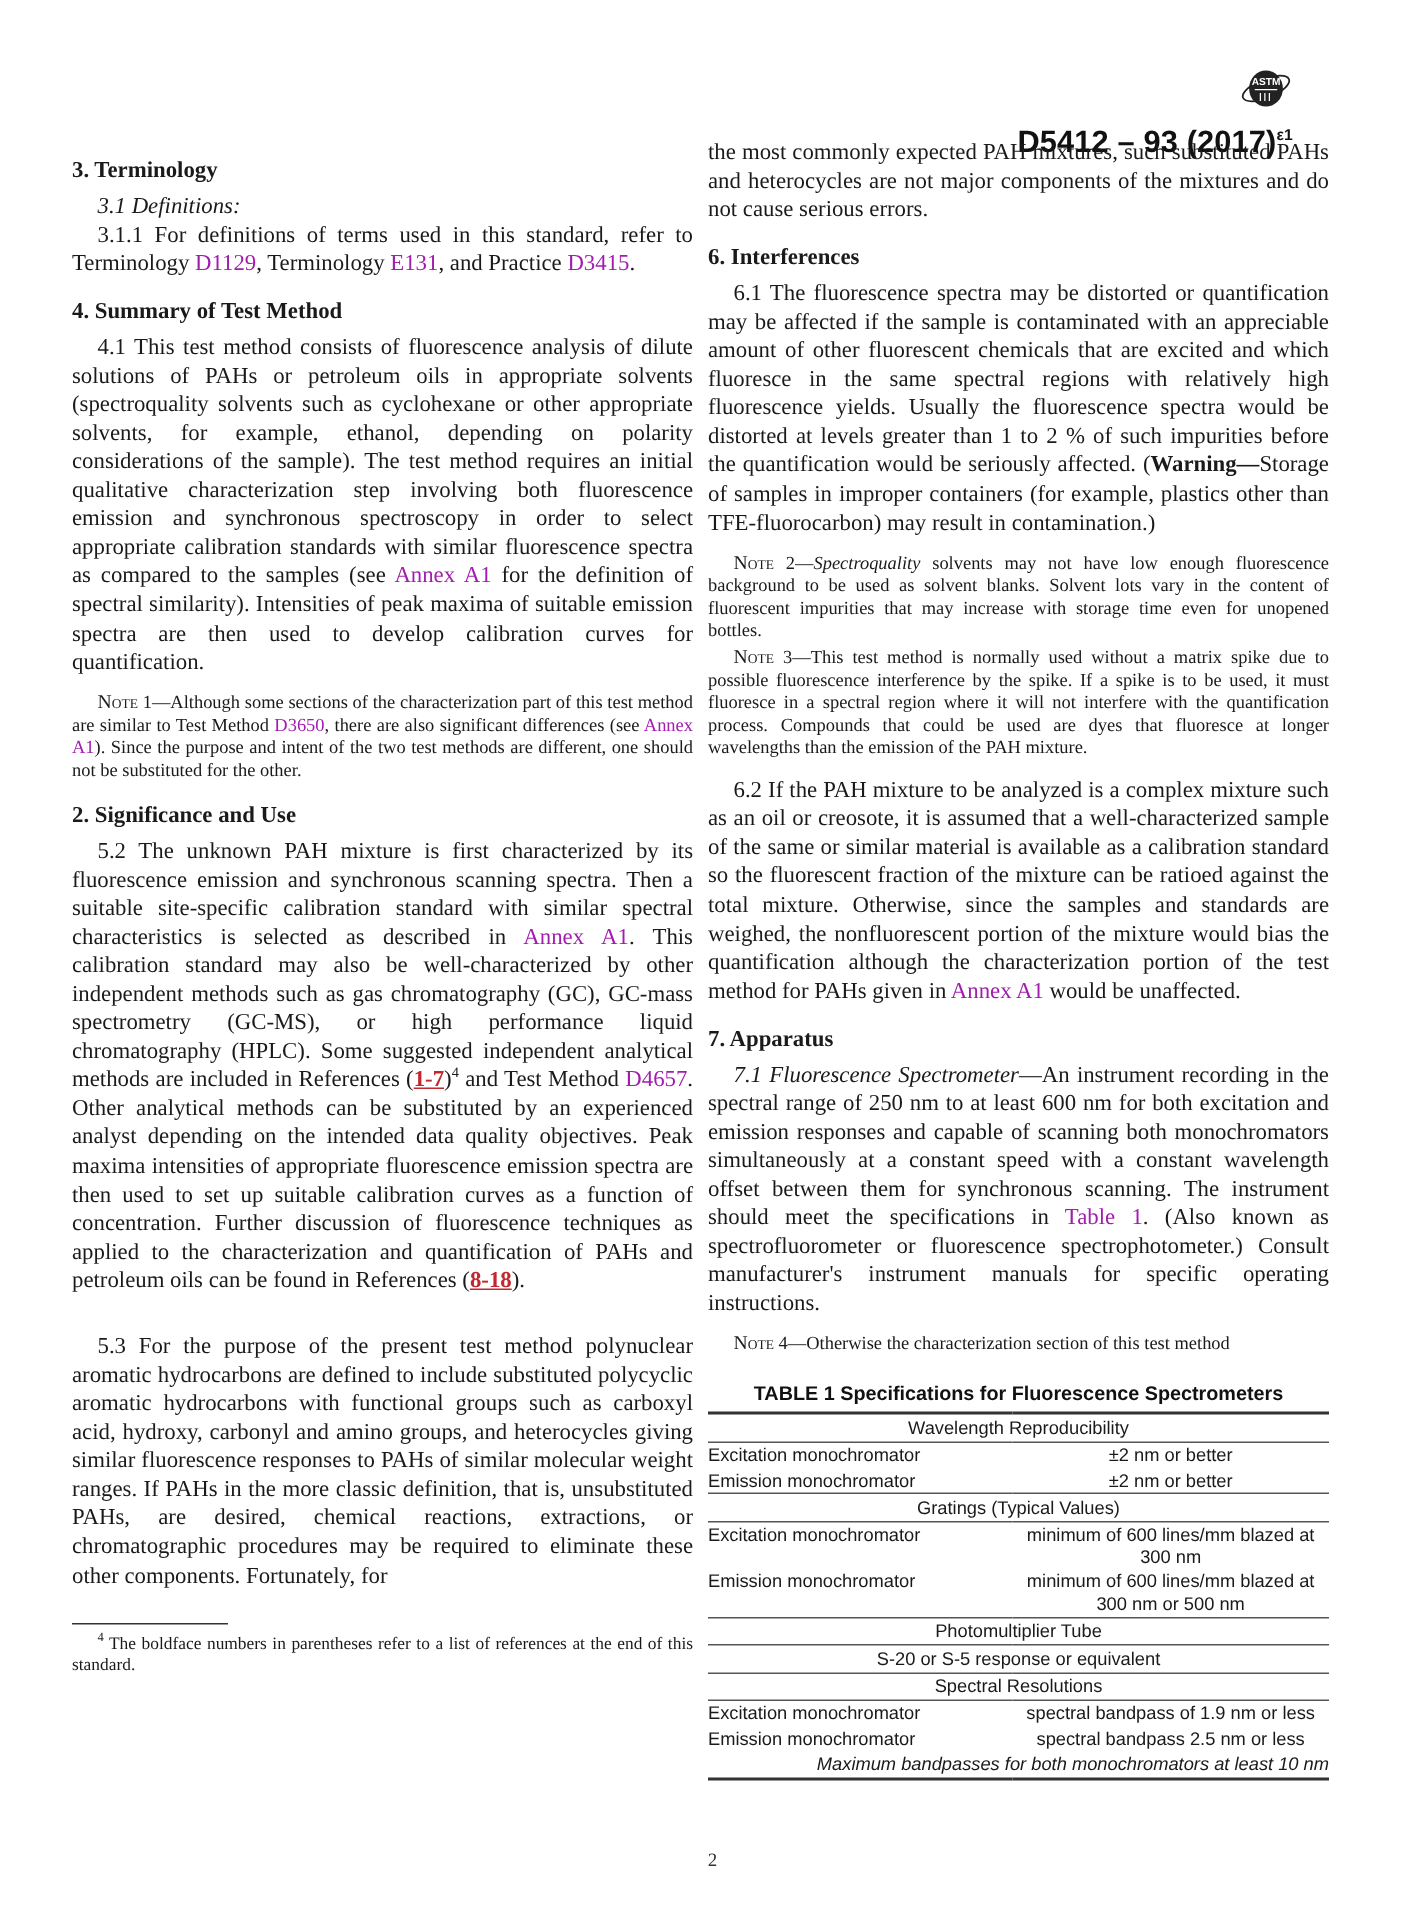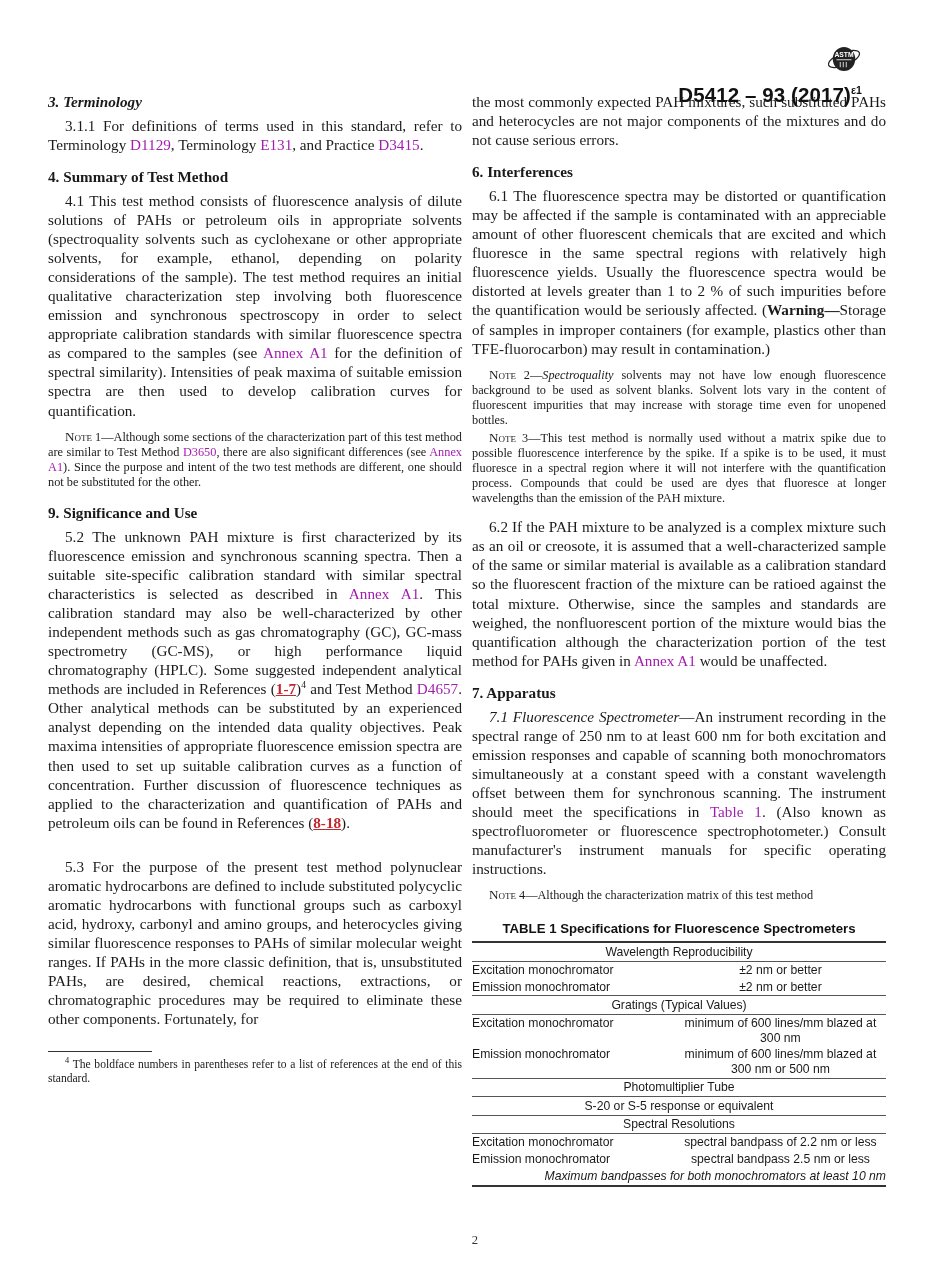--- a/index.html
+++ b/index.html
@@ -57,21 +57,21 @@
   .col-left  { left: 48px; }
   .col-right { left: 472px; }
 
   
   .sec-head {
     font-size: 15.2px;
     font-weight: bold;
     margin: 13px 0 4px 0;
     line-height: 1.3;
   }
-  .sec-head:first-child { margin-top: 0; font-style: italic; }
+  .sec-head:first-child { margin-top: 12px; }
 
   p.body {
     font-size: 15.2px;
     line-height: 1.255;
     margin: 0 0 0 0;
     text-align: justify;
     text-justify: inter-word;
     text-indent: 17px;
     hyphens: manual;
   }
@@ -196,30 +196,31 @@
         </g>
       </svg>
     </span>
     <span class="header-title"><span>D5412 – 93 (2017)</span><sup>ε1</sup></span>
   </div>
 
   <div class="col col-left">
 
     <h2 class="sec-head">3.  Terminology</h2>
 
+    <p class="body"><span class="ital">3.1 Definitions:</span></p>
 
     <p class="body" style="margin-top:0;"><span>3.1.1  For definitions of terms used in this standard, refer to Terminology </span><a class="link" href="#">D1129</a><span>, Terminology </span><a class="link" href="#">E131</a><span>, and Practice </span><a class="link" href="#">D3415</a><span>.</span></p>
 
     <h2 class="sec-head">4.  Summary of Test Method</h2>
 
     <p class="body"><span>4.1  This test method consists of fluorescence analysis of dilute solutions of PAHs or petroleum oils in appropriate solvents (spectroquality solvents such as cyclohexane or other appropriate solvents, for example, ethanol, depending on polarity considerations of the sample). The test method requires an initial qualitative characterization step involving both fluorescence emission and synchronous spectroscopy in order to select appropriate calibration standards with similar fluorescence spectra as compared to the samples (see </span><a class="link" href="#">Annex A1</a><span> for the definition of spectral similarity). Intensities of peak maxima of suitable emission spectra are then used to develop calibration curves for quantification.</span></p>
 
     <p class="note"><span class="note-label">Note</span><span> </span><span>1</span><span>—Although some sections of the characterization part of this test method are similar to Test Method </span><a class="link" href="#">D3650</a><span>, there are also significant differences (see </span><a class="link" href="#">Annex A1</a><span>). Since the purpose and intent of the two test methods are different, one should not be substituted for the other.</span></p>
 
-    <h2 class="sec-head">9.  Significance and Use</h2>
+    <h2 class="sec-head">2.  Significance and Use</h2>
 
 
     <p class="body"><span>5.2  The unknown PAH mixture is first characterized by its fluorescence emission and synchronous scanning spectra. Then a suitable site-specific calibration standard with similar spectral characteristics is selected as described in </span><a class="link" href="#">Annex A1</a><span>. This calibration standard may also be well-characterized by other independent methods such as gas chromatography (GC), GC-mass spectrometry (GC-MS), or high performance liquid chromatography (HPLC). Some suggested independent analytical methods are included in References (</span><a class="link-bold" href="#">1-7</a><span>)</span><sup class="fn">4</sup><span> and Test Method </span><a class="link" href="#">D4657</a><span>. Other analytical methods can be substituted by an experienced analyst depending on the intended data quality objectives. Peak maxima intensities of appropriate fluorescence emission spectra are then used to set up suitable calibration curves as a function of concentration. Further discussion of fluorescence techniques as applied to the characterization and quantification of PAHs and petroleum oils can be found in References (</span><a class="link-bold" href="#">8-18</a><span>).</span></p>
 
     <p class="body">5.3  For the purpose of the present test method polynuclear aromatic hydrocarbons are defined to include substituted polycyclic aromatic hydrocarbons with functional groups such as carboxyl acid, hydroxy, carbonyl and amino groups, and heterocycles giving similar fluorescence responses to PAHs of similar molecular weight ranges. If PAHs in the more classic definition, that is, unsubstituted PAHs, are desired, chemical reactions, extractions, or chromatographic procedures may be required to eliminate these other components. Fortunately, for</p>
 
     <div class="footnote-wrap">
       <div class="footnote-rule"></div>
       <p class="footnote"><sup class="fn">4</sup><span> The boldface numbers in parentheses refer to a list of references at the end of this standard.</span></p>
     </div>
@@ -236,21 +237,21 @@
     <p class="note"><span class="note-label">Note</span><span> </span><span>2</span><span>—</span><span class="ital">Spectroquality</span><span> solvents may not have low enough fluorescence background to be used as solvent blanks. Solvent lots vary in the content of fluorescent impurities that may increase with storage time even for unopened bottles.</span></p>
 
     <p class="note"><span class="note-label">Note</span><span> </span><span>3</span><span>—This test method is normally used without a matrix spike due to possible fluorescence interference by the spike. If a spike is to be used, it must fluoresce in a spectral region where it will not interfere with the quantification process. Compounds that could be used are dyes that fluoresce at longer wavelengths than the emission of the PAH mixture.</span></p>
 
     <p class="body" style="margin-top:11px;"><span>6.2  If the PAH mixture to be analyzed is a complex mixture such as an oil or creosote, it is assumed that a well-characterized sample of the same or similar material is available as a calibration standard so the fluorescent fraction of the mixture can be ratioed against the total mixture. Otherwise, since the samples and standards are weighed, the nonfluorescent portion of the mixture would bias the quantification although the characterization portion of the test method for PAHs given in </span><a class="link" href="#">Annex A1</a><span> would be unaffected.</span></p>
 
     <h2 class="sec-head">7.  Apparatus</h2>
 
     <p class="body"><span class="ital">7.1 Fluorescence Spectrometer</span><span>—An instrument recording in the spectral range of 250 nm to at least 600 nm for both excitation and emission responses and capable of scanning both monochromators simultaneously at a constant speed with a constant wavelength offset between them for synchronous scanning. The instrument should meet the specifications in </span><a class="link" href="#">Table 1</a><span>. (Also known as spectrofluorometer or fluorescence spectrophotometer.) Consult manufacturer's instrument manuals for specific operating instructions.</span></p>
 
-    <p class="note"><span class="note-label">Note</span><span> </span><span>4</span><span>—Although the characterization matrix of this test method</span></p>
+    <p class="note"><span class="note-label">Note</span><span> </span><span>4</span><span>—Otherwise the characterization section of this test method</span></p>
 
     <div class="table-block">
       <div class="table-caption">TABLE 1 Specifications for Fluorescence Spectrometers</div>
       <table class="spec">
         <tbody>
             <tr class="group">
               <td colspan="2" class="rule-thick">Wavelength Reproducibility</td>
             </tr>
             <tr class="pair">
               <td class="label rule-thin">Excitation monochromator</td>
@@ -275,21 +276,21 @@
               <td colspan="2" class="rule-thin">Photomultiplier Tube</td>
             </tr>
             <tr class="full">
               <td colspan="2" class="rule-thin">S-20 or S-5 response or equivalent</td>
             </tr>
             <tr class="group">
               <td colspan="2" class="rule-thin">Spectral Resolutions</td>
             </tr>
             <tr class="pair">
               <td class="label rule-thin">Excitation monochromator</td>
-              <td class="value rule-thin">spectral bandpass of 2.2 nm or less</td>
+              <td class="value rule-thin">spectral bandpass of 1.9 nm or less</td>
             </tr>
             <tr class="pair">
               <td class="label ">Emission monochromator</td>
               <td class="value ">spectral bandpass 2.5 nm or less</td>
             </tr>
             <tr class="fullleft">
               <td colspan="2" class="">Maximum bandpasses for both monochromators at least 10 nm</td>
             </tr>
             <tr>
               <td colspan="2" class="rule-thick" style="padding: 0px;"></td>

